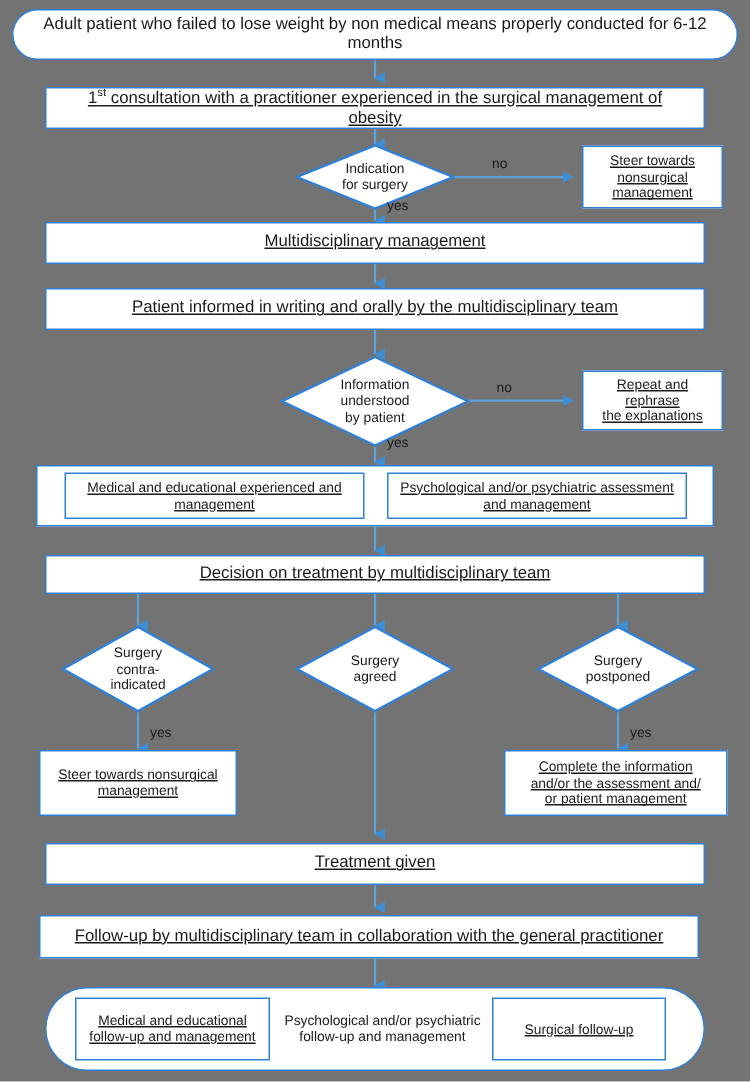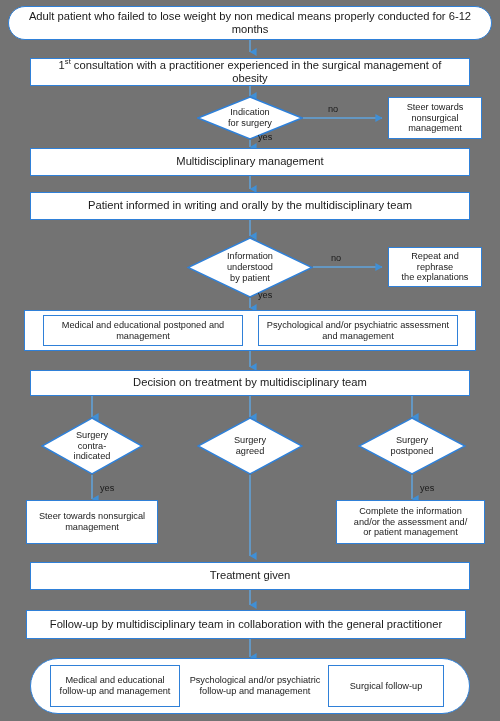--- a/index.html
+++ b/index.html
@@ -31,20 +31,21 @@
     display: flex;
     align-items: center;
     justify-content: center;
     text-align: center;
     color: #1a1a1a;
     background: #ffffff;
     line-height: 1.18;
   }
   .node.rect {
     border: 1.6px solid #2f80d8;
+    text-decoration: underline;
   }
   .node.pill {
     border: 1.6px solid #2f80d8;
     border-radius: 22px;
   }
   .node.plain {
     border: none;
   }
   .node.wide {
     font-size: 11.2px;
@@ -191,21 +192,21 @@
   <div class="edge-label" style="left:258px; top:290px;">yes</div>
 
   <div class="node rect small" style="left:388px; top:247px; width:94px; height:40px; padding:0 3px;">
     <span class="nl">Repeat and rephrase
 the explanations</span>
   </div>
 
   <div class="group-box" style="left:24px; top:310px; width:452px; height:41px;"></div>
 
   <div class="node rect small" style="left:43px; top:315px; width:200px; height:31px; padding:0 5px;">
-    <span class="nl">Medical and educational postponed and
+    <span class="nl">Medical and educational experienced and
 management</span>
   </div>
 
   <div class="node rect small" style="left:258px; top:315px; width:200px; height:31px; padding:0 5px;">
     <span class="nl">Psychological and/or psychiatric assessment
 and management</span>
   </div>
 
   <div class="node rect wide" style="left:30px; top:370px; width:440px; height:26px; padding:0 10px;">
     <span>Decision on treatment by multidisciplinary team</span>

